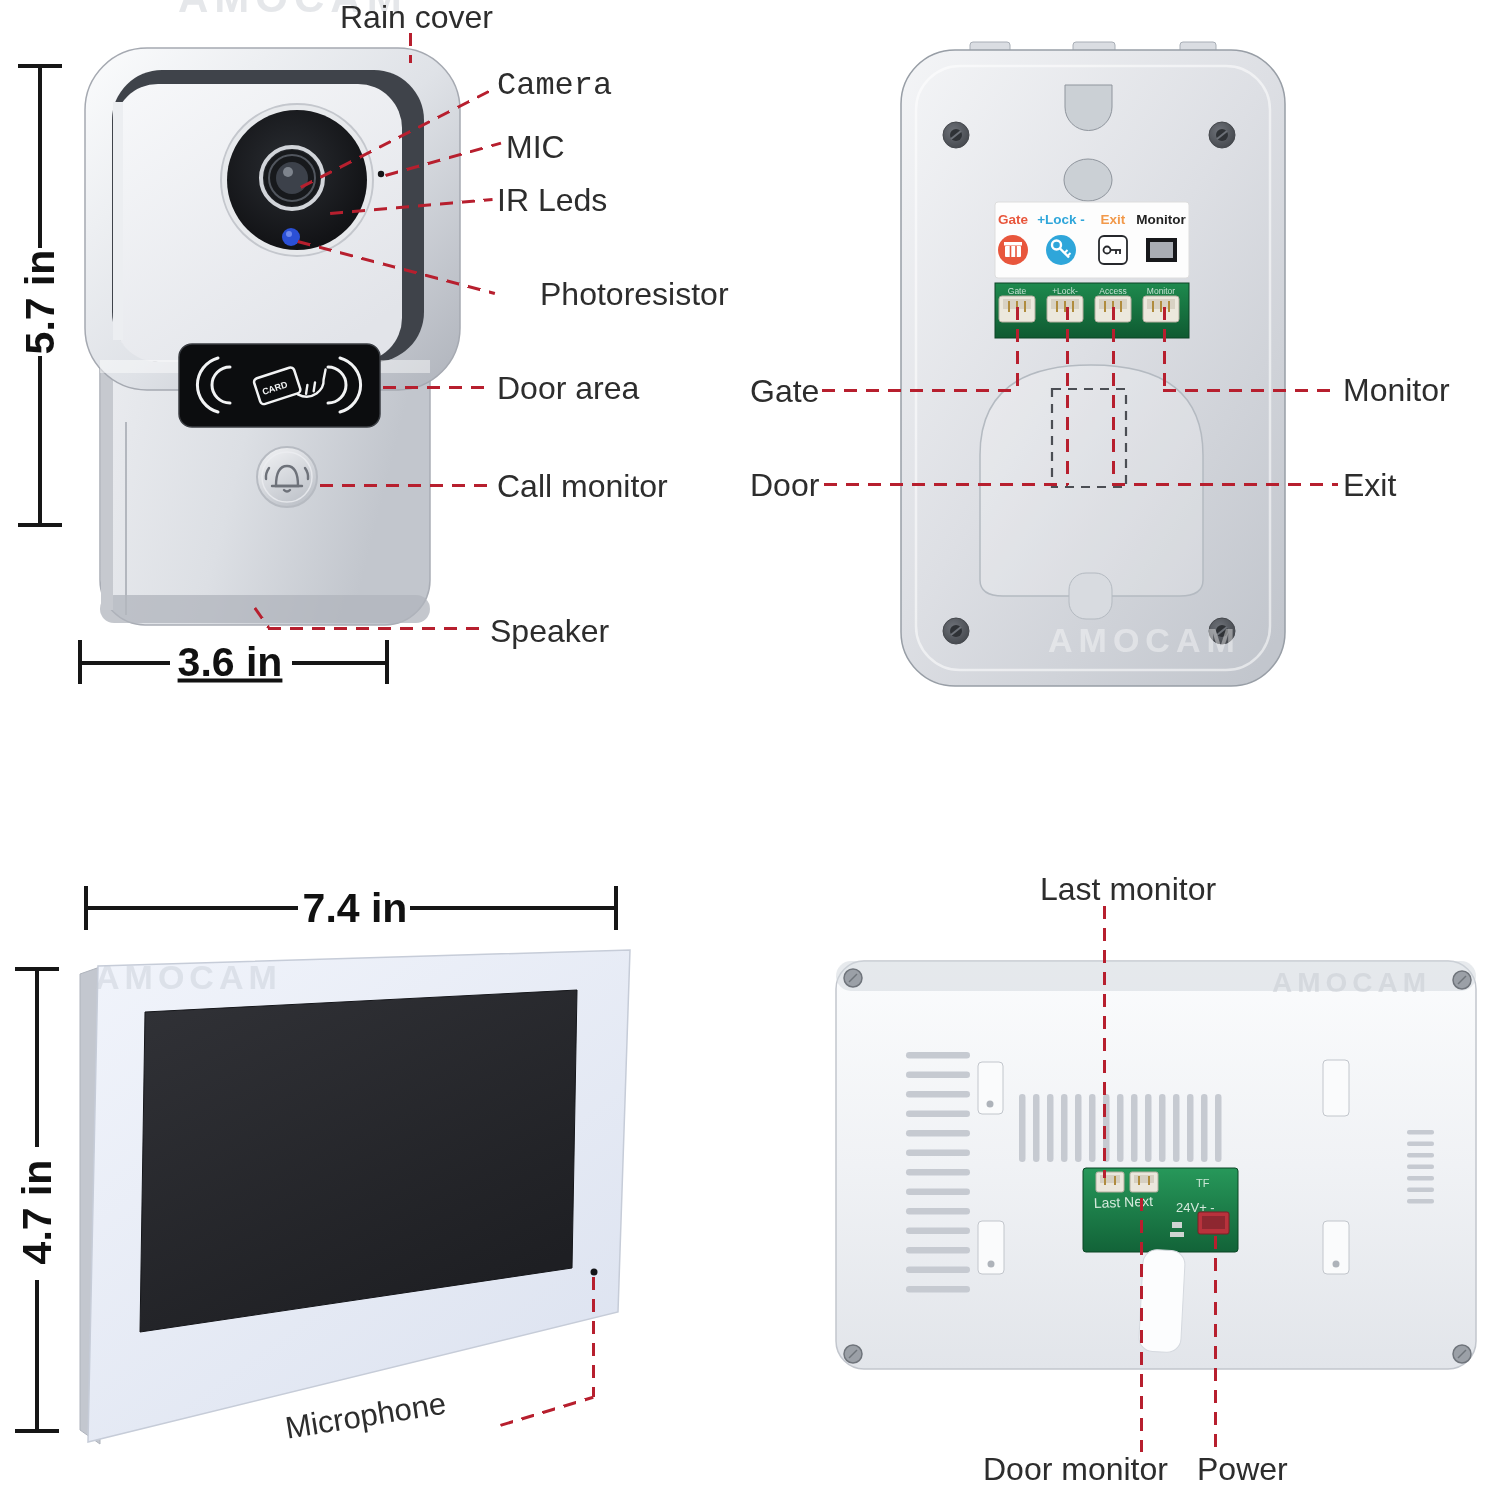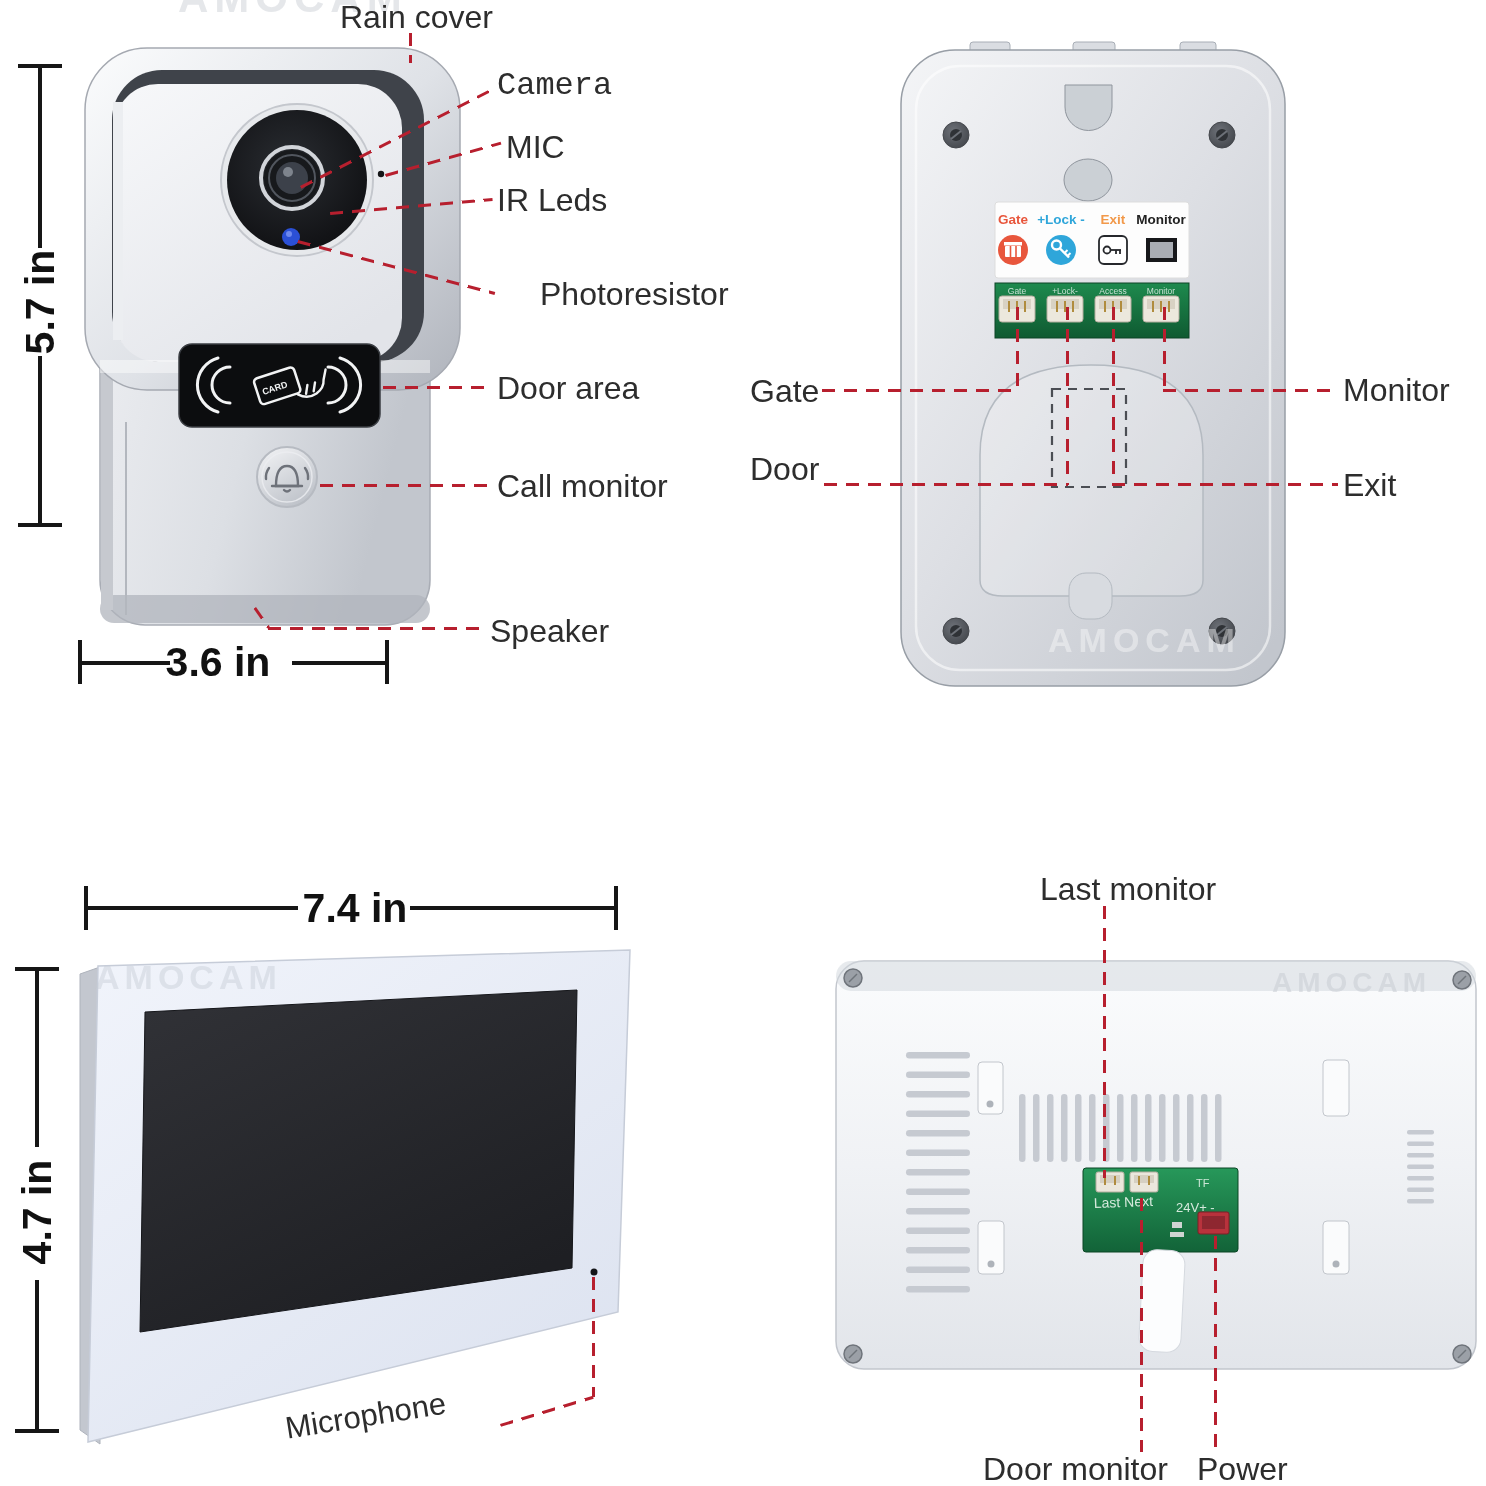--- a/index.html
+++ b/index.html
@@ -140,21 +140,21 @@
   <div class="dim-cap-h" style="left:18px;top:64px;"></div>
   <div class="dim-cap-h" style="left:18px;top:523px;"></div>
   <div class="dim-line-v" style="left:38px;top:64px;height:184px;"></div>
   <div class="dim-line-v" style="left:38px;top:356px;height:170px;"></div>
   <span class="dim-text center-anchor-rot" style="left:40px;top:302px;">5.7 in</span>
 
   <div class="dim-cap-v" style="left:78px;top:640px;"></div>
   <div class="dim-cap-v" style="left:385px;top:640px;"></div>
   <div class="dim-line-h" style="left:80px;top:661px;width:90px;"></div>
   <div class="dim-line-h" style="left:292px;top:661px;width:93px;"></div>
-  <span class="dim-text center-anchor" style="left:218px;top:662px;">3.6 in</span>
+  <span class="dim-text center-anchor" style="left:230px;top:662px;text-decoration:underline;">3.6 in</span>
 
   <svg style="left:880px;top:40px;" width="420" height="660" viewBox="0 0 420 660">
     <defs>
       <linearGradient id="bplate" x1="0" y1="0" x2="0.9" y2="1">
         <stop offset="0" stop-color="#f4f5f7"></stop>
           <stop offset="0.5" stop-color="#dddfe4"></stop>
           <stop offset="1" stop-color="#c2c6cd"></stop>
       </linearGradient>
       <radialGradient id="bscrew" cx="0.4" cy="0.35" r="0.9">
         <stop offset="0" stop-color="#6d7178"></stop>
@@ -276,21 +276,21 @@
       </g>
     </g>
 
     <path d="M100,540 L100,415 Q100,325 211,325 Q323,325 323,415 L323,540 Q323,556 300,556 L123,556 Q100,556 100,540 Z" fill="#ffffff" fill-opacity="0.22" stroke="#b4bac1" stroke-width="1.5"></path>
     <rect x="189" y="533" width="43" height="46" rx="17" fill="#d8dbe0" stroke="#b4bac1"></rect>
     <rect x="172" y="349" width="74" height="98" fill="none" stroke="#4b4e54" stroke-width="2.2" stroke-dasharray="9 7"></rect>
     <text x="168" y="612" font-size="34" font-weight="bold" fill="#ffffff" opacity="0.4" letter-spacing="6">AMOCAM</text>
   </svg>
 
   <span class="lbl" style="left:750px;top:374px;">Gate</span>
-  <span class="lbl" style="left:750px;top:452px;">Door</span>
+  <span class="lbl" style="left:750px;top:468px;">Door</span>
   <span class="lbl" style="left:1343px;top:373px;">Monitor</span>
   <span class="lbl" style="left:1343px;top:468px;">Exit</span>
 
   <div class="lv" style="left:1016px;top:307px;height:84px;"></div>
   <div class="lh" style="left:822px;top:389px;width:196px;"></div>
   <div class="lv" style="left:1066px;top:307px;height:178px;"></div>
   <div class="lh" style="left:824px;top:483px;width:244px;"></div>
   <div class="lv" style="left:1112px;top:307px;height:178px;"></div>
   <div class="lh" style="left:1112px;top:483px;width:226px;"></div>
   <div class="lv" style="left:1163px;top:307px;height:84px;"></div>

